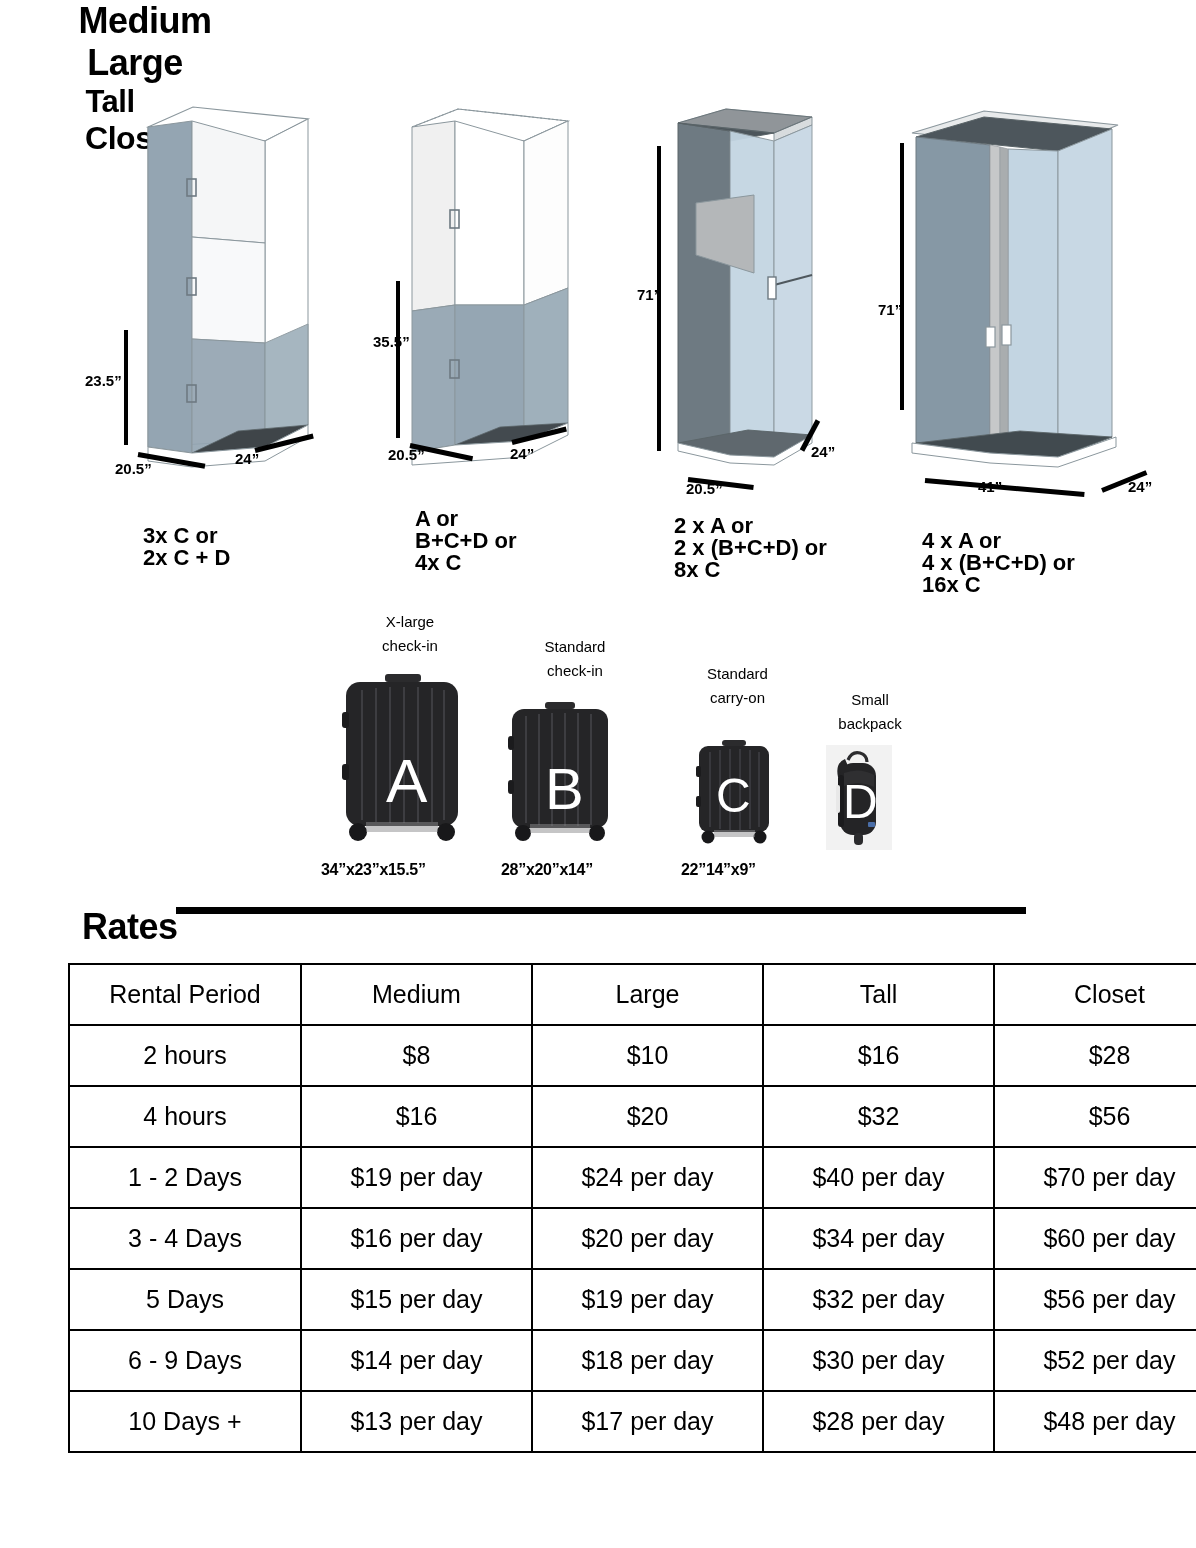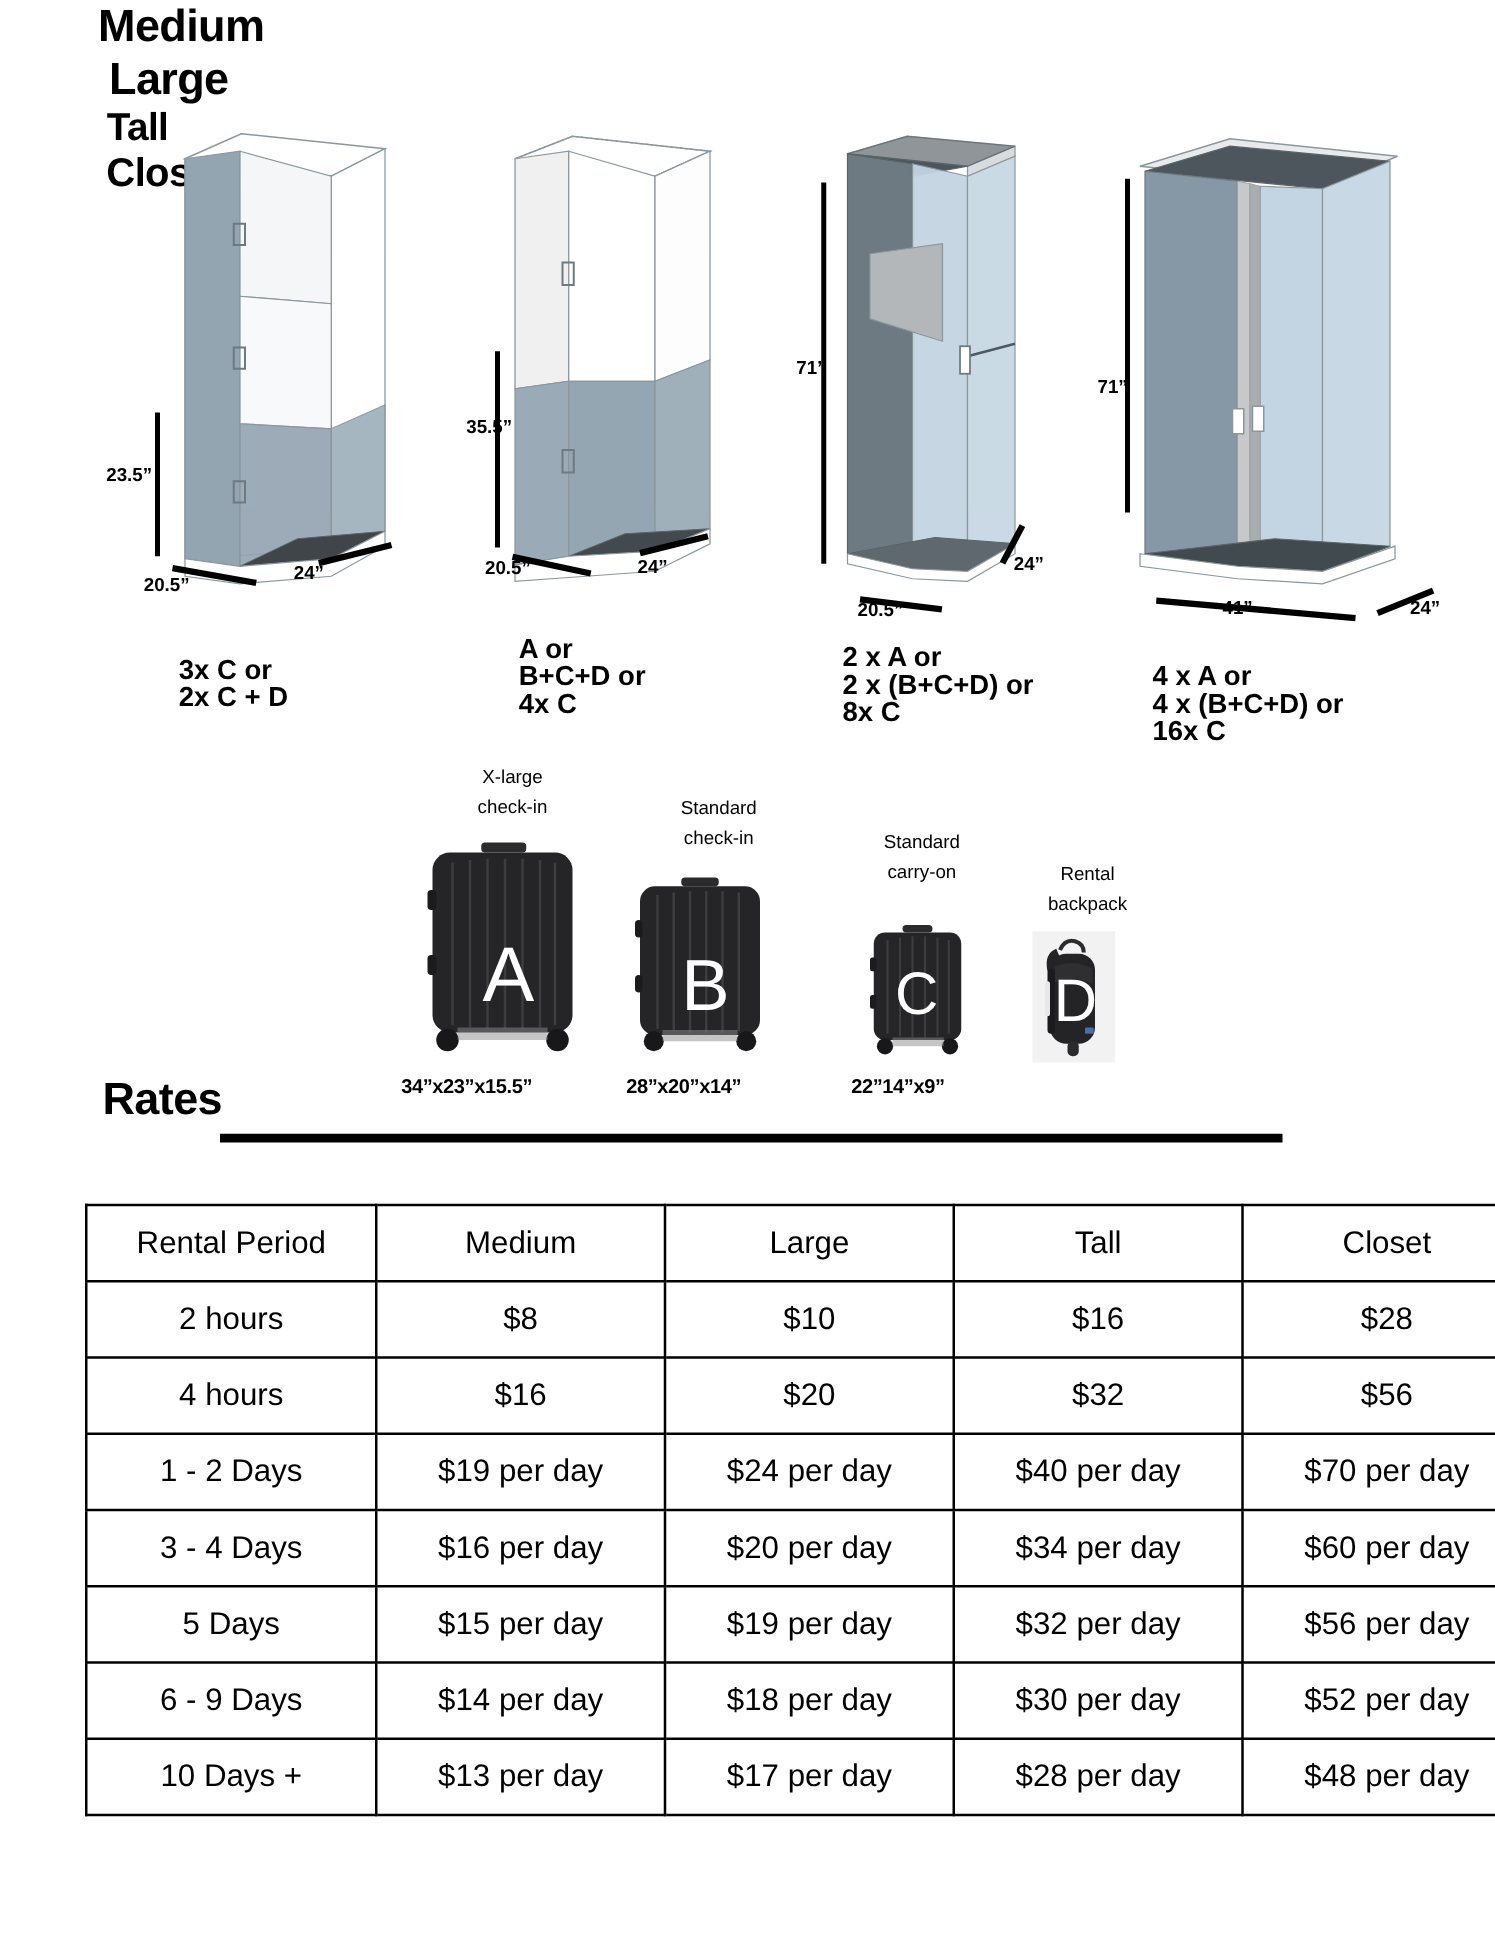--- a/index.html
+++ b/index.html
@@ -74,21 +74,21 @@
     color: #ffffff;
     font-weight: 400;
     line-height: 1;
     font-family: "Liberation Sans", sans-serif;
   }
 
   
   .rates-title {
     position: absolute;
     left: 82px;
-    top: 858px;
+    top: 906px;
     font-size: 36px;
     font-weight: bold;
     letter-spacing: -0.5px;
   }
   .rates-rule {
     position: absolute;
     left: 176px;
     top: 907px;
     width: 850px;
     height: 7px;
@@ -334,21 +334,21 @@
     <rect x="1" y="28" width="5" height="11" rx="2" fill="#1b1b1d"></rect>
     <rect x="1" y="58" width="5" height="11" rx="2" fill="#1b1b1d"></rect>
     <circle cx="13" cy="99" r="6.5" fill="#18181a"></circle>
     <circle cx="65" cy="99" r="6.5" fill="#18181a"></circle>
     <rect x="19" y="92" width="41" height="7" fill="#8b8b8e" opacity="0.5"></rect>
   </svg>
 </div>
 <div class="bag-letter" style="left:716px; top:772px; font-size:48px;">C</div>
 <div class="lug-dims" style="left:681px; top:861px;">22”14”x9”</div>
 
-<div class="lug-label" style="left:800px; top:688px; width:140px;">Rental
+<div class="lug-label" style="left:800px; top:688px; width:140px;">Small
 backpack</div>
 <div class="abs" style="left:826px; top:745px; width:66px; height:105px; background:#f2f2f2;">
   <svg width="66" height="105" viewBox="0 0 66 105">
     <rect x="0" y="0" width="66" height="105" fill="#f2f2f2"></rect>
     <path d="M22 15 q4 -9 12 -7 q7 2 7 9" fill="none" stroke="#2c2c2e" stroke-width="3.2"></path>
     <path d="M12 32 q-3 -14 7 -18 l3 7 q-5 3 -3 11 z" fill="#242426"></path>
     <rect x="14" y="18" width="36" height="72" rx="13" fill="#242426"></rect>
     <path d="M18 28 q16 -6 30 2 l0 12 q-15 -7 -30 -1 z" fill="#2f2f31"></path>
     <rect x="12" y="30" width="6" height="52" rx="3" fill="#1b1b1d"></rect>
     <rect x="10" y="40" width="4" height="28" rx="2" fill="#e8e8e8"></rect>

